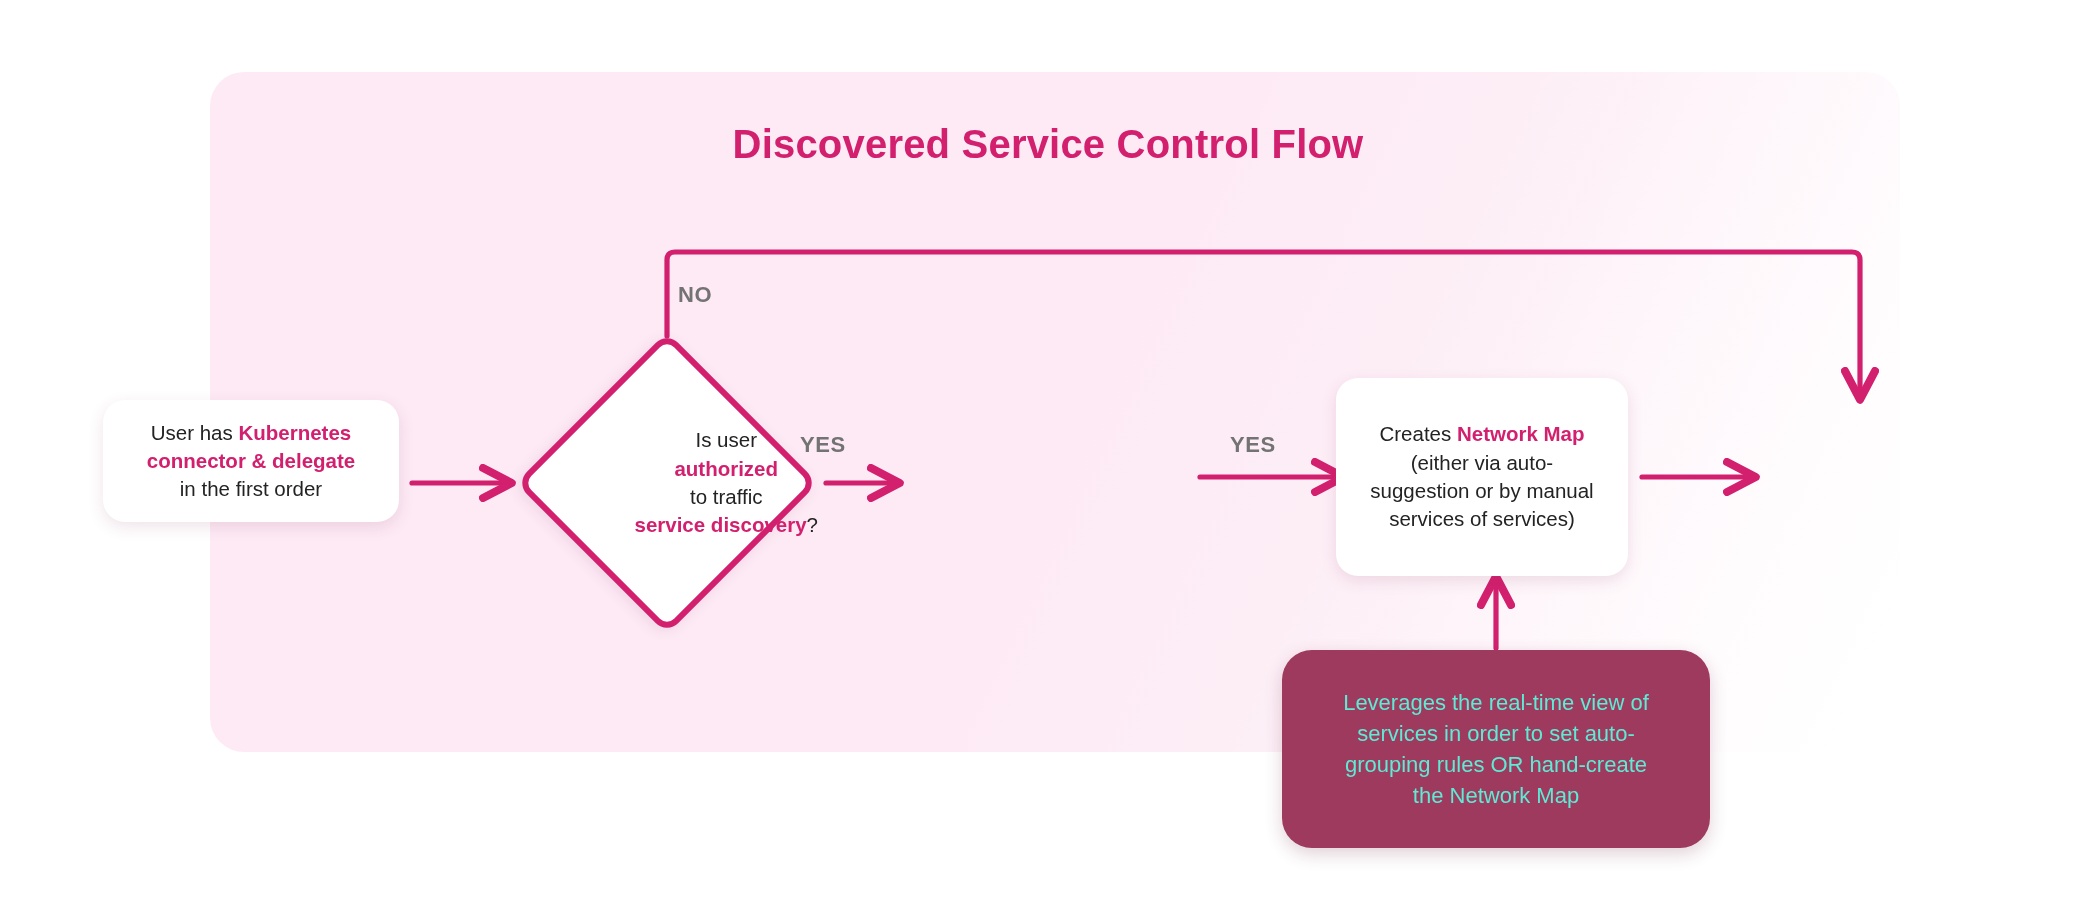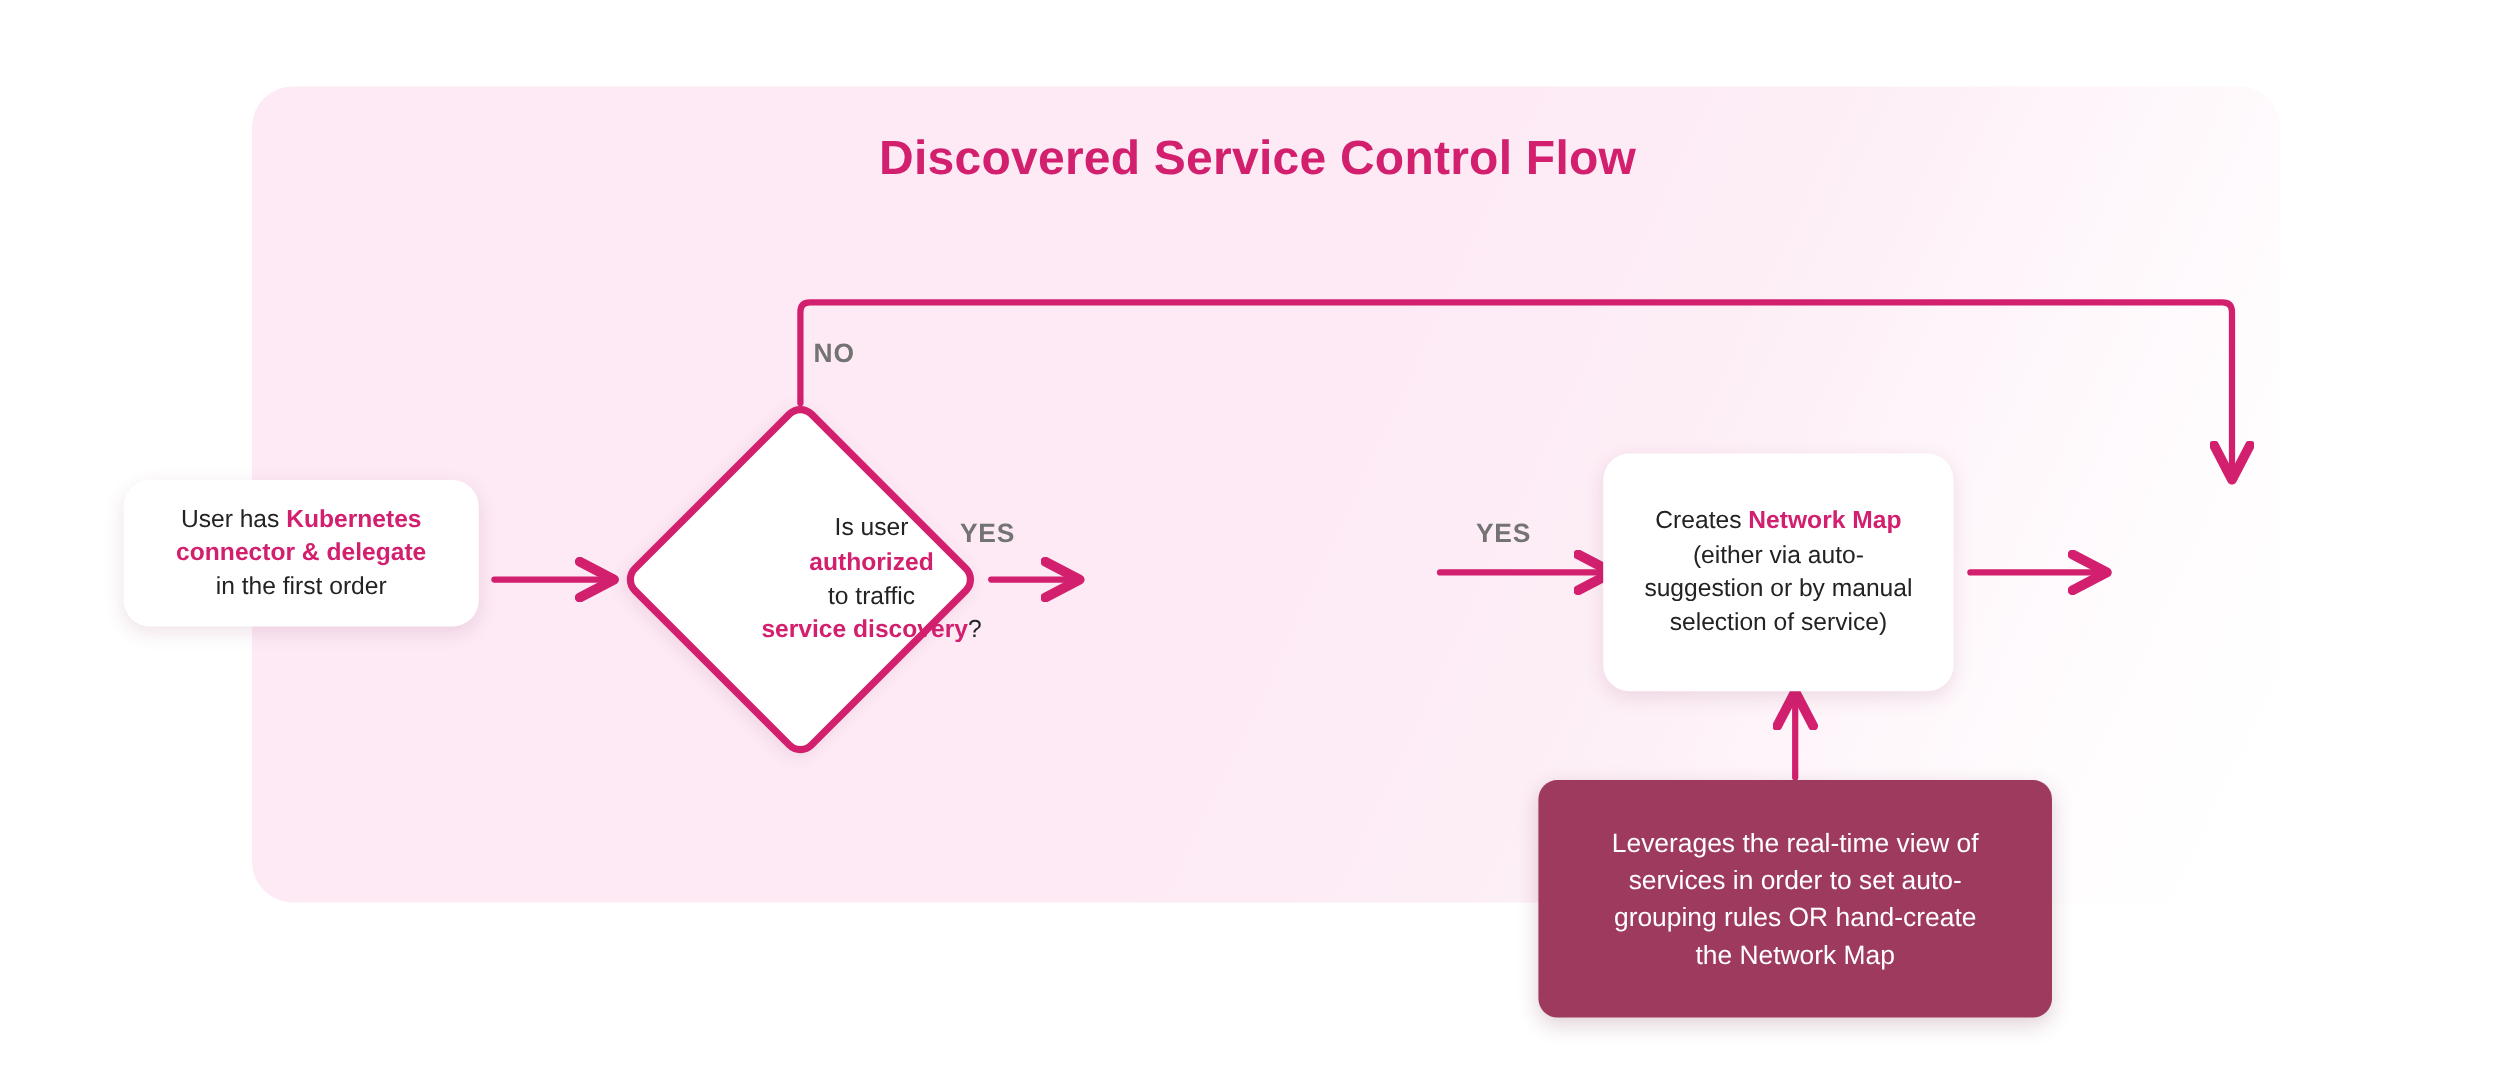--- a/index.html
+++ b/index.html
@@ -82,46 +82,46 @@
     text-align: center;
     font-size: 20.5px; line-height: 1.38; color: #232323;
   }
 
   
   #note {
     position: absolute;
     left: 1282px; top: 650px;
     width: 428px; height: 198px;
     background: #9e3a5e;
-    border-radius: 16px;
+    border-radius: 30px;
     box-shadow: 0 6px 18px rgba(100,25,55,.20);
     display: flex; align-items: center; justify-content: center;
     text-align: center;
-    color: #ffffff;
+    color: #5eead4;
     font-size: 22px;
     line-height: 1.42;
   }
   #note .inner { padding: 0 16px; }
 
   
   .edge-label {
     position: absolute;
     color: #737373;
     font-weight: bold;
     font-size: 22px;
     letter-spacing: .6px;
   }
   #label-no   { left: 678px;  top: 282px; }
   #label-yes1 { left: 800px;  top: 432px; }
   #label-yes2 { left: 1230px; top: 432px; }
 
   
   #title {
     position: absolute;
-    left: 0; top: 110px; width: 2096px;
+    left: 0; top: 122px; width: 2096px;
     text-align: center;
     color: #d2206f;
     font-size: 40px;
     font-weight: bold;
     letter-spacing: .2px;
   }
 </style>
 </head>
 <body>
 
@@ -173,21 +173,21 @@
       </div>
     </div>
   </div>
 
 
   <div class="node" id="node-map">
     <div class="inner">
       <span>Creates </span><span class="hl">Network Map</span><br>
       <span>(either via auto-</span><br>
       <span>suggestion or by manual</span><br>
-      <span>selection of service)</span>
+      <span>services of services)</span>
     </div>
   </div>
 
 
   <div id="note">
     <div class="inner">
       <span>Leverages the real-time view of</span><br>
       <span>services in order to set auto-</span><br>
       <span>grouping rules OR hand-create</span><br>
       <span>the Network Map</span>

